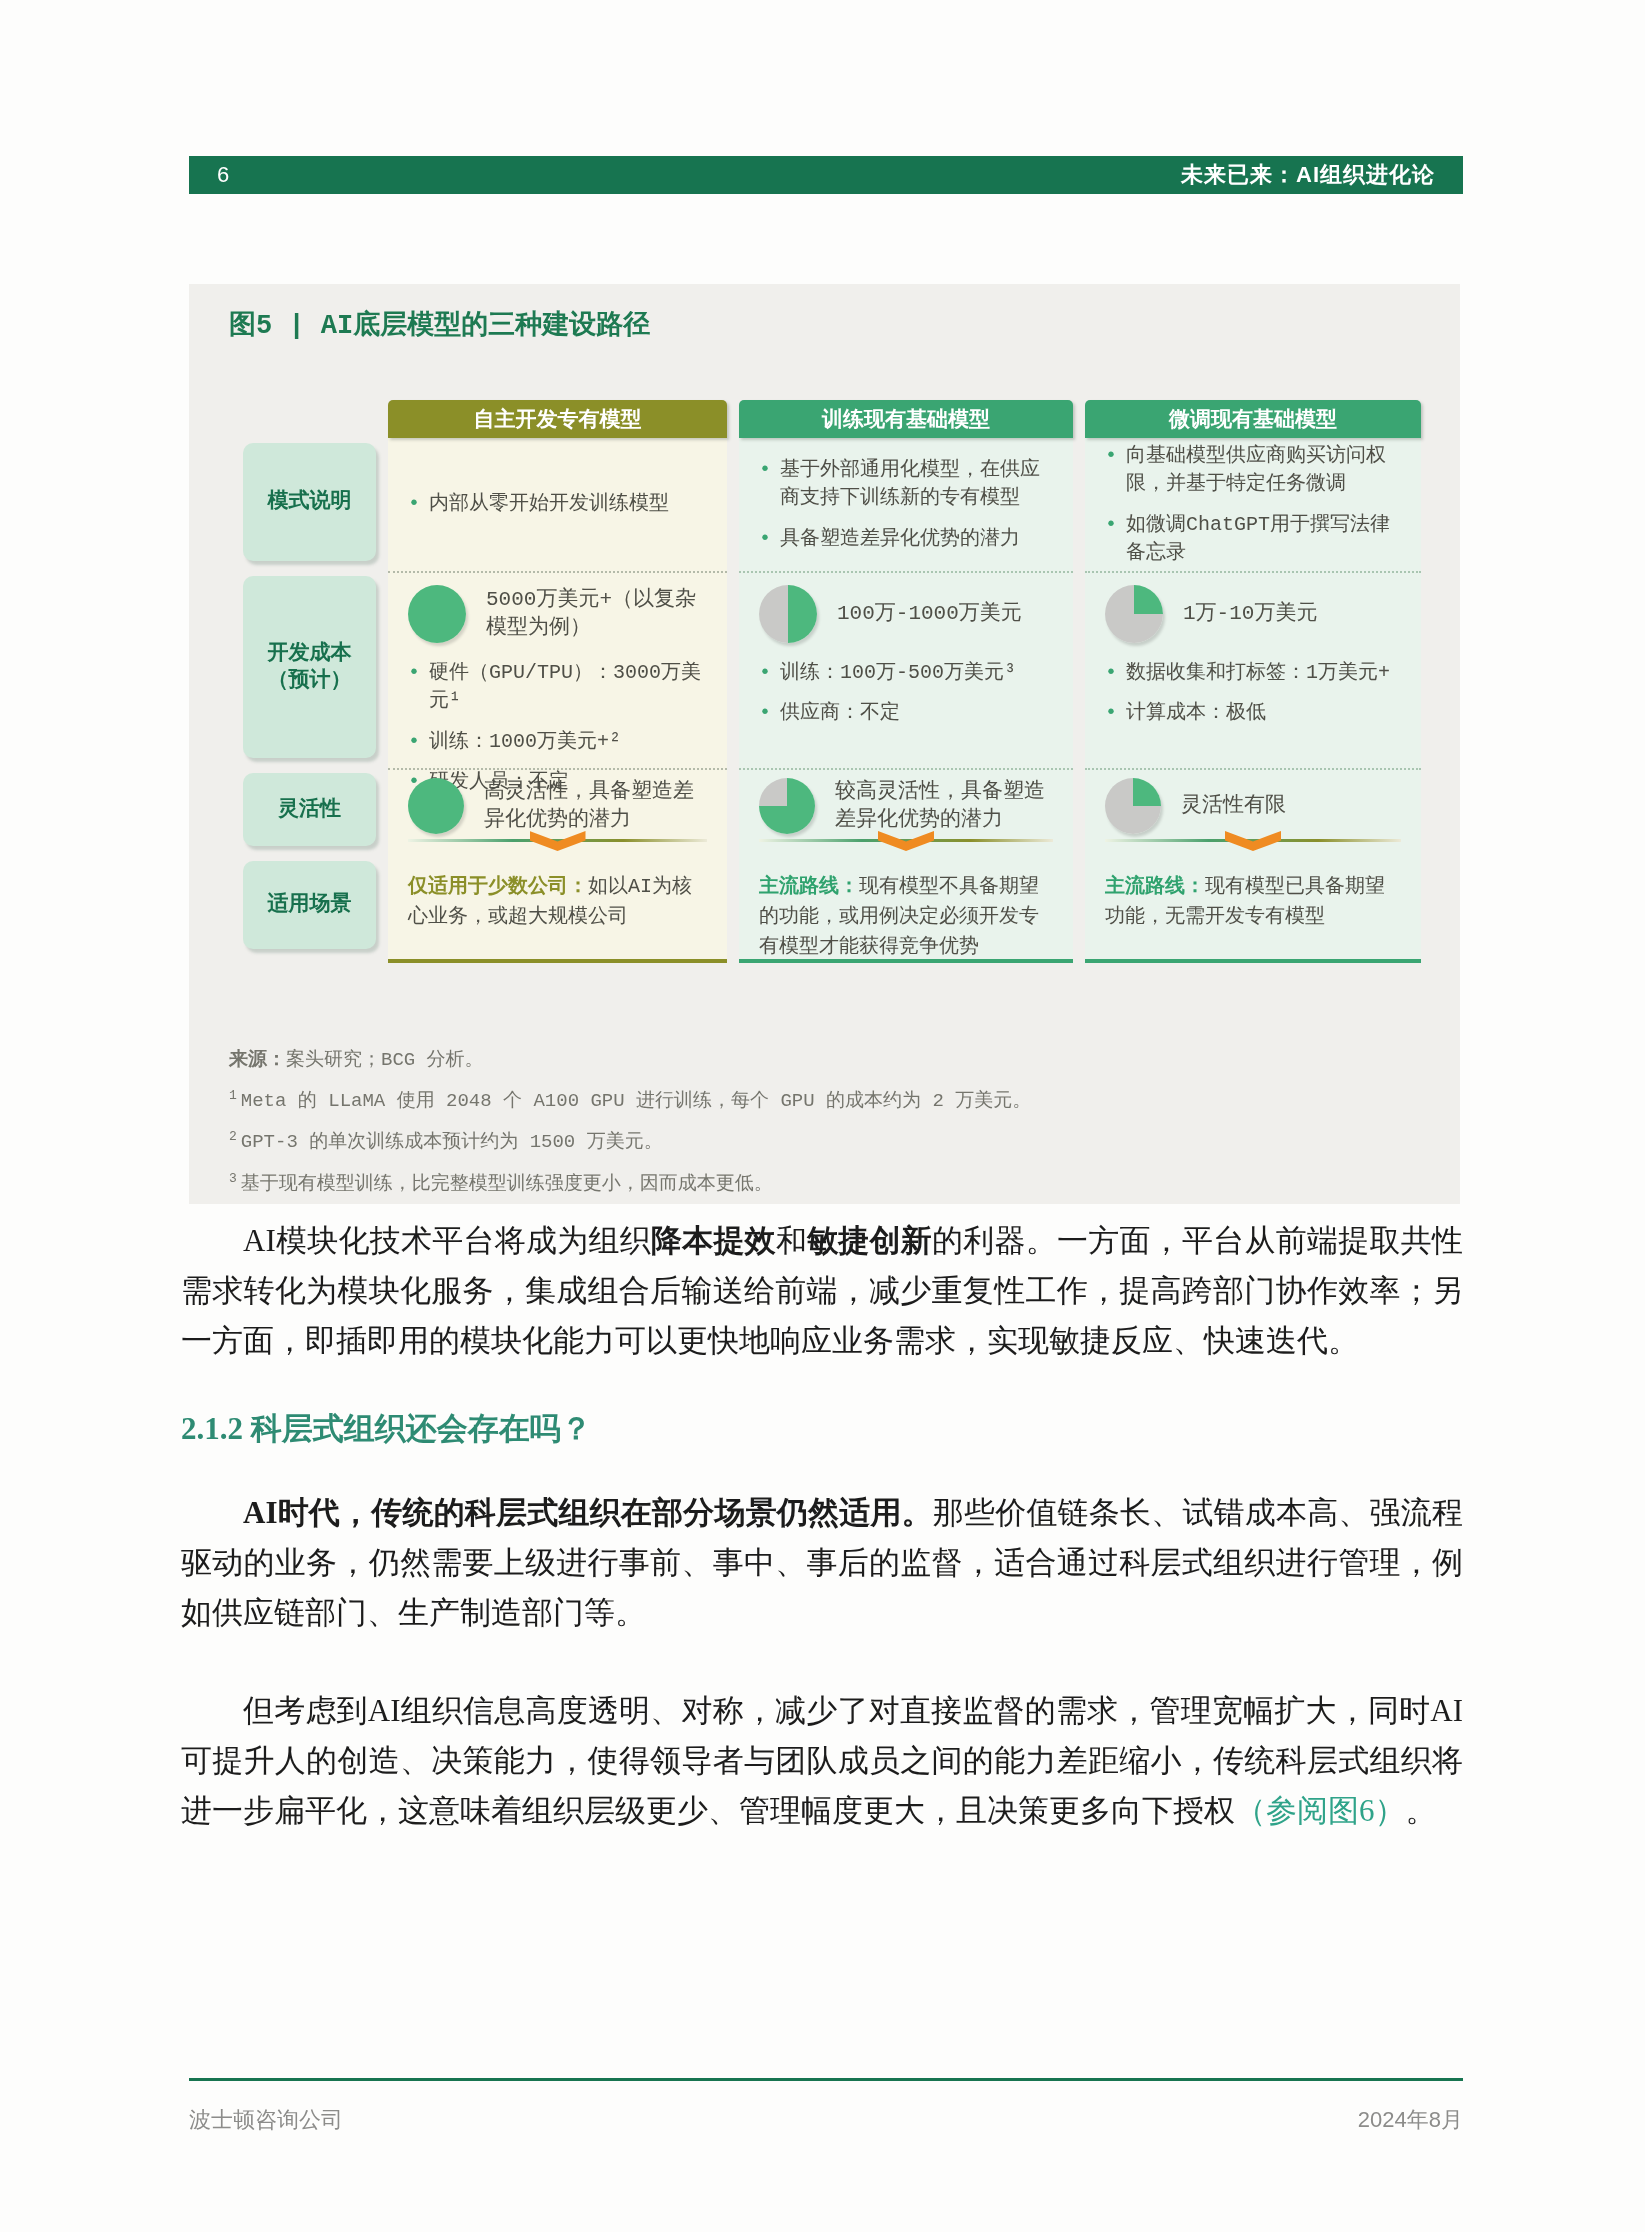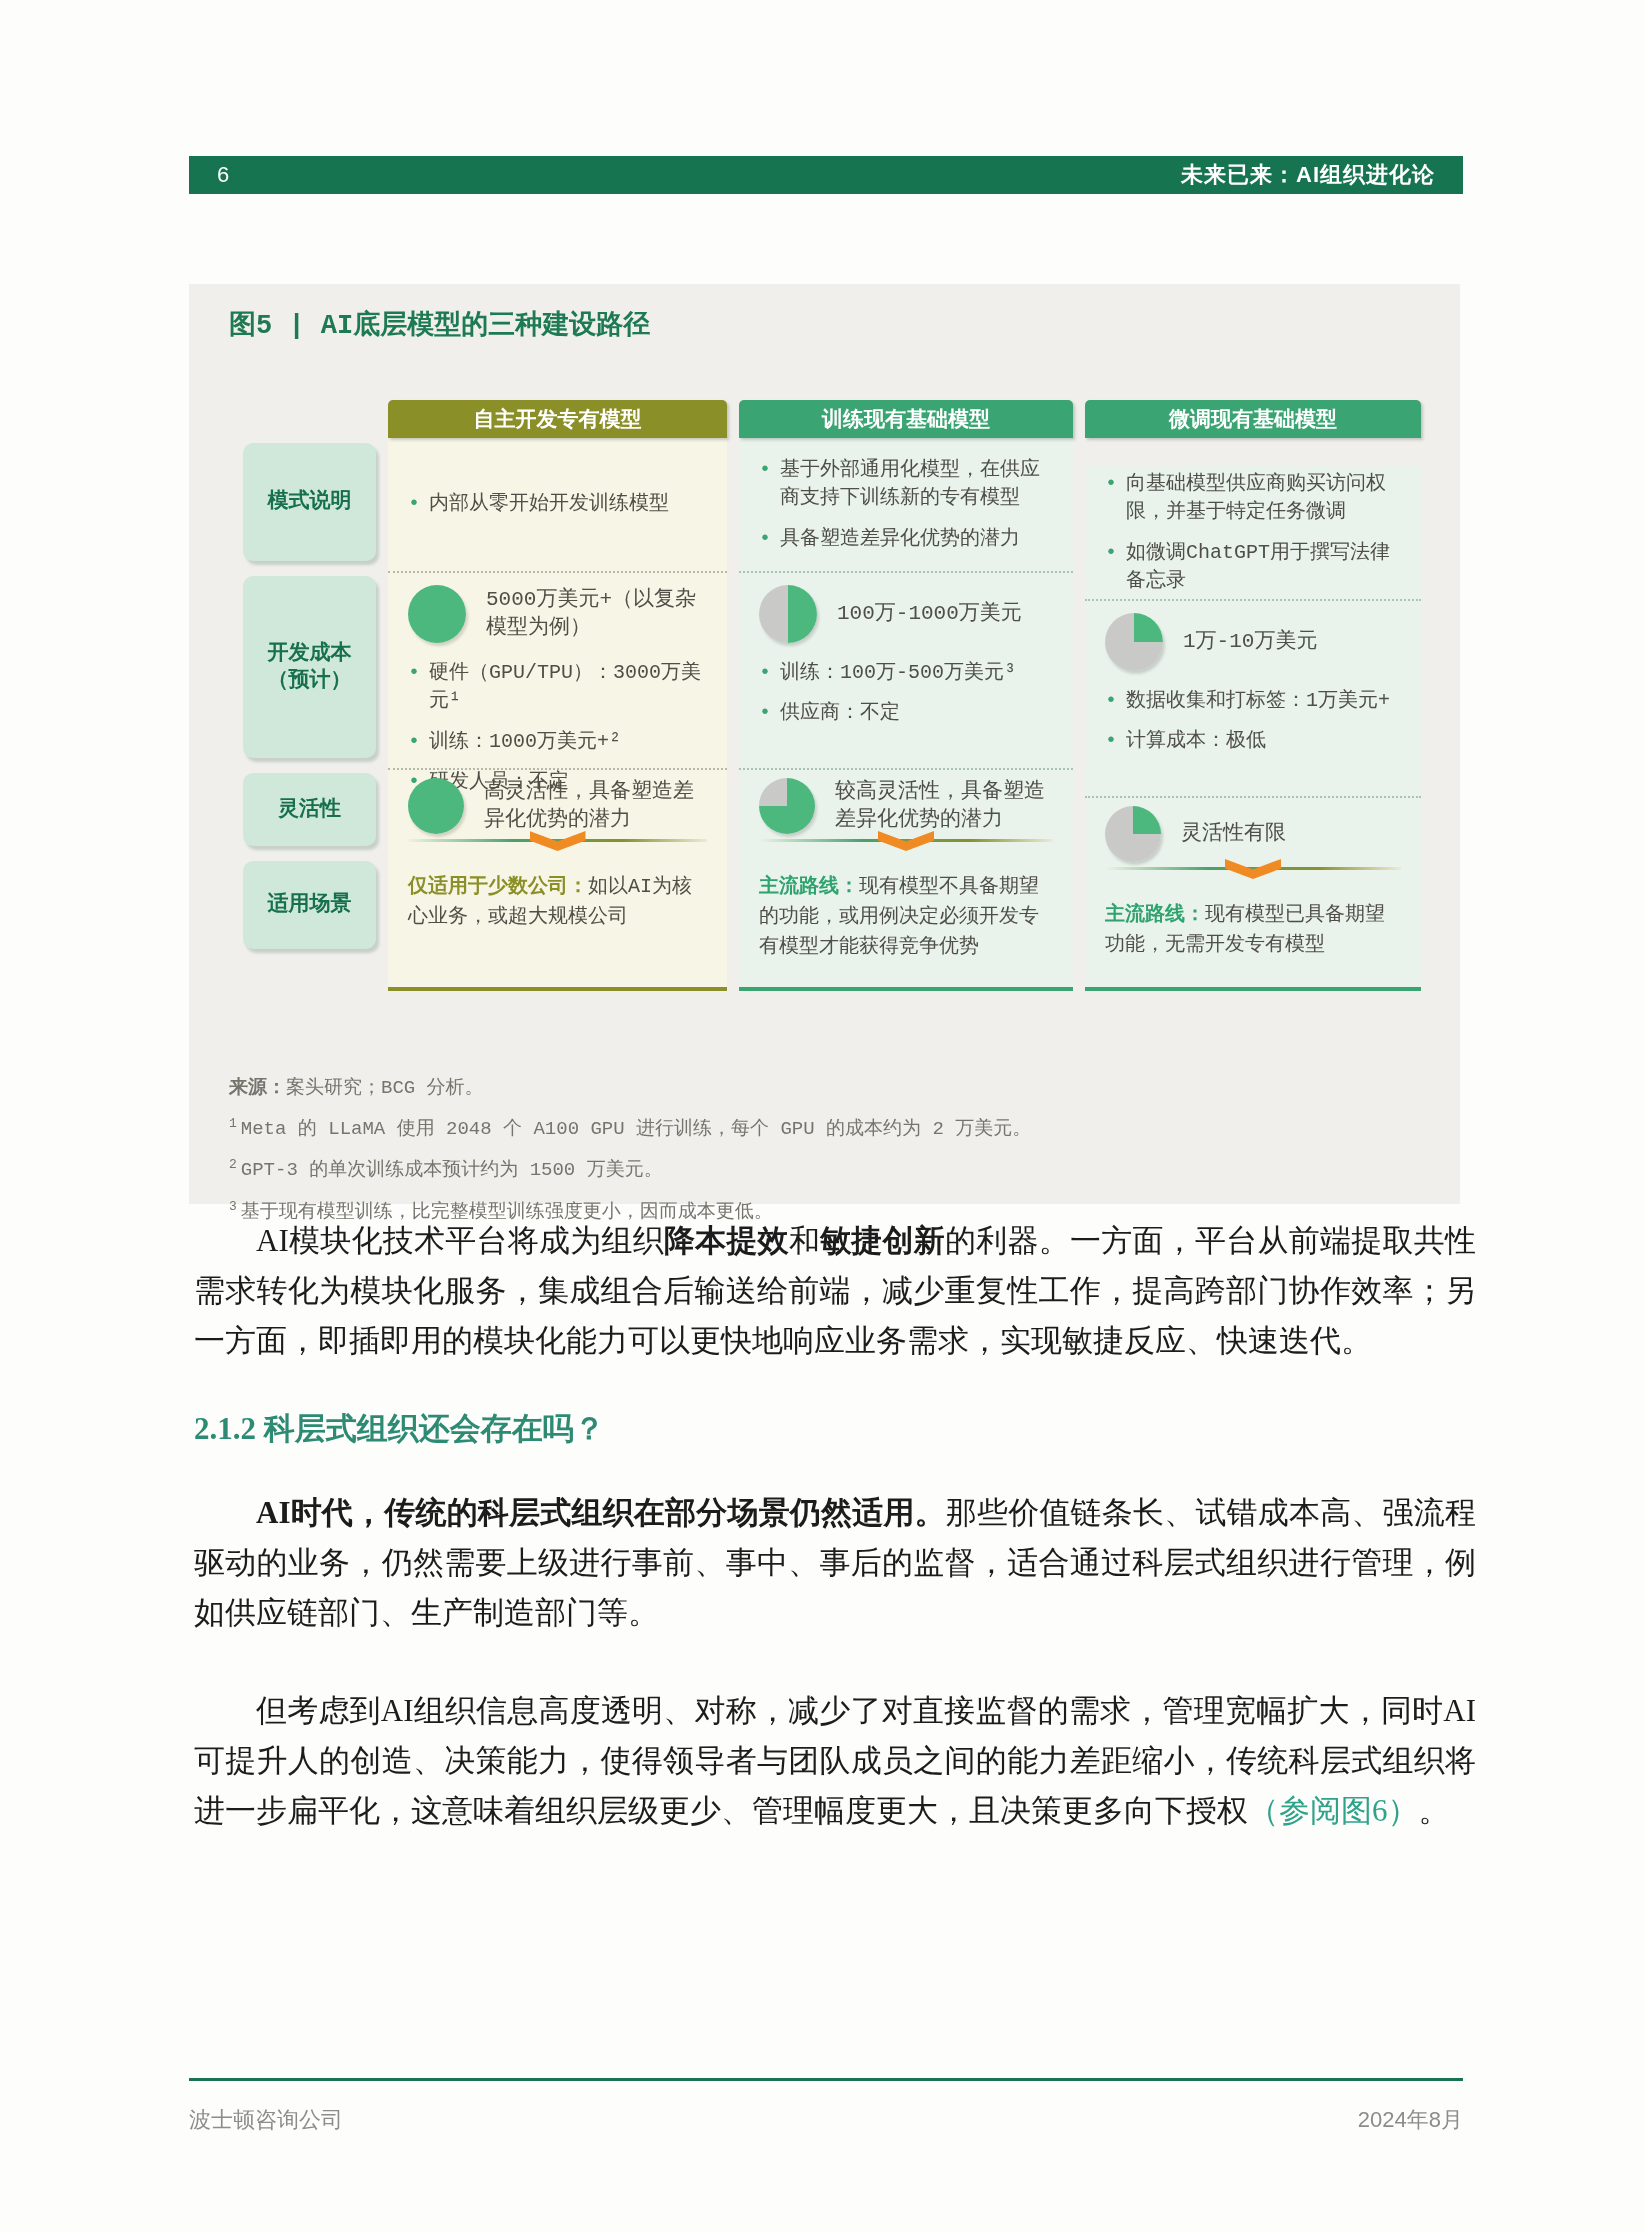--- a/index.html
+++ b/index.html
@@ -36,21 +36,21 @@
     height:calc(100% - 15px);margin:5px 0 10px;background:#cfe8da;border-radius:10px;
     display:flex;flex-direction:column;align-items:center;justify-content:center;
     color:#17704d;font-weight:bold;font-size:21px;line-height:1.3;
     box-shadow:3px 4px 3px rgba(125,150,138,.35);
     text-align:right;
   }
 
   .col{flex:none;display:flex;flex-direction:column;margin-right:12px;}
   .col-1{width:339px;}
   .col-2{width:334px;}
-  .col-3{width:336px;gap:28px;}
+  .col-3{width:336px;}
   .colhead{
     height:38px;border-radius:5px 5px 0 0;color:#fff;font-weight:bold;font-size:21px;
     display:flex;align-items:center;justify-content:center;position:relative;z-index:2;
     box-shadow:2px 2px 3px rgba(60,70,60,.25);
   }
   .col-1 .colhead{background:#8b8f28;}
   .col-2 .colhead,.col-3 .colhead{background:#3aa572;}
   .colbody{flex:1;display:flex;flex-direction:column;}
   .col-1 .colbody{background:#f7f5e6;border-bottom:4px solid #8b8f28;}
   .col-2 .colbody,.col-3 .colbody{background:#e9f3ec;border-bottom:4px solid #3aa572;}
@@ -82,21 +82,21 @@
   .scene-p{margin:0;font-size:20px;line-height:1.5;color:#4f4f47;}
   .lead-olive{font-weight:bold;color:#8b8f28;}
   .lead-green{font-weight:bold;color:#2fa26e;}
 
   .notes{margin:80px 0 0 40px;font-size:19px;color:#75756d;line-height:35px;}
   .notes .src-label{font-weight:bold;}
   .fnsup{vertical-align:super;font-size:13px;margin-right:4px;}
 
   
   .bodycopy{
-    position:absolute;left:194px;top:1216px;width:1282px;
+    position:absolute;left:181px;top:1216px;width:1282px;
     font-family:"Liberation Serif","DejaVu Serif",serif;
     font-size:31px;line-height:50px;color:#1c1c1c;text-align:justify;
   }
   .bodycopy p{margin:0;text-indent:2em;}
   .h212{
     margin:38px 0 34px 0;font-size:31px;font-weight:bold;color:#2e8b73;
     text-indent:0;font-family:"Liberation Serif","DejaVu Serif",serif;
   }
   .p3{margin-top:48px !important;}
   .ref-link{color:#2fa389;cursor:pointer;}

